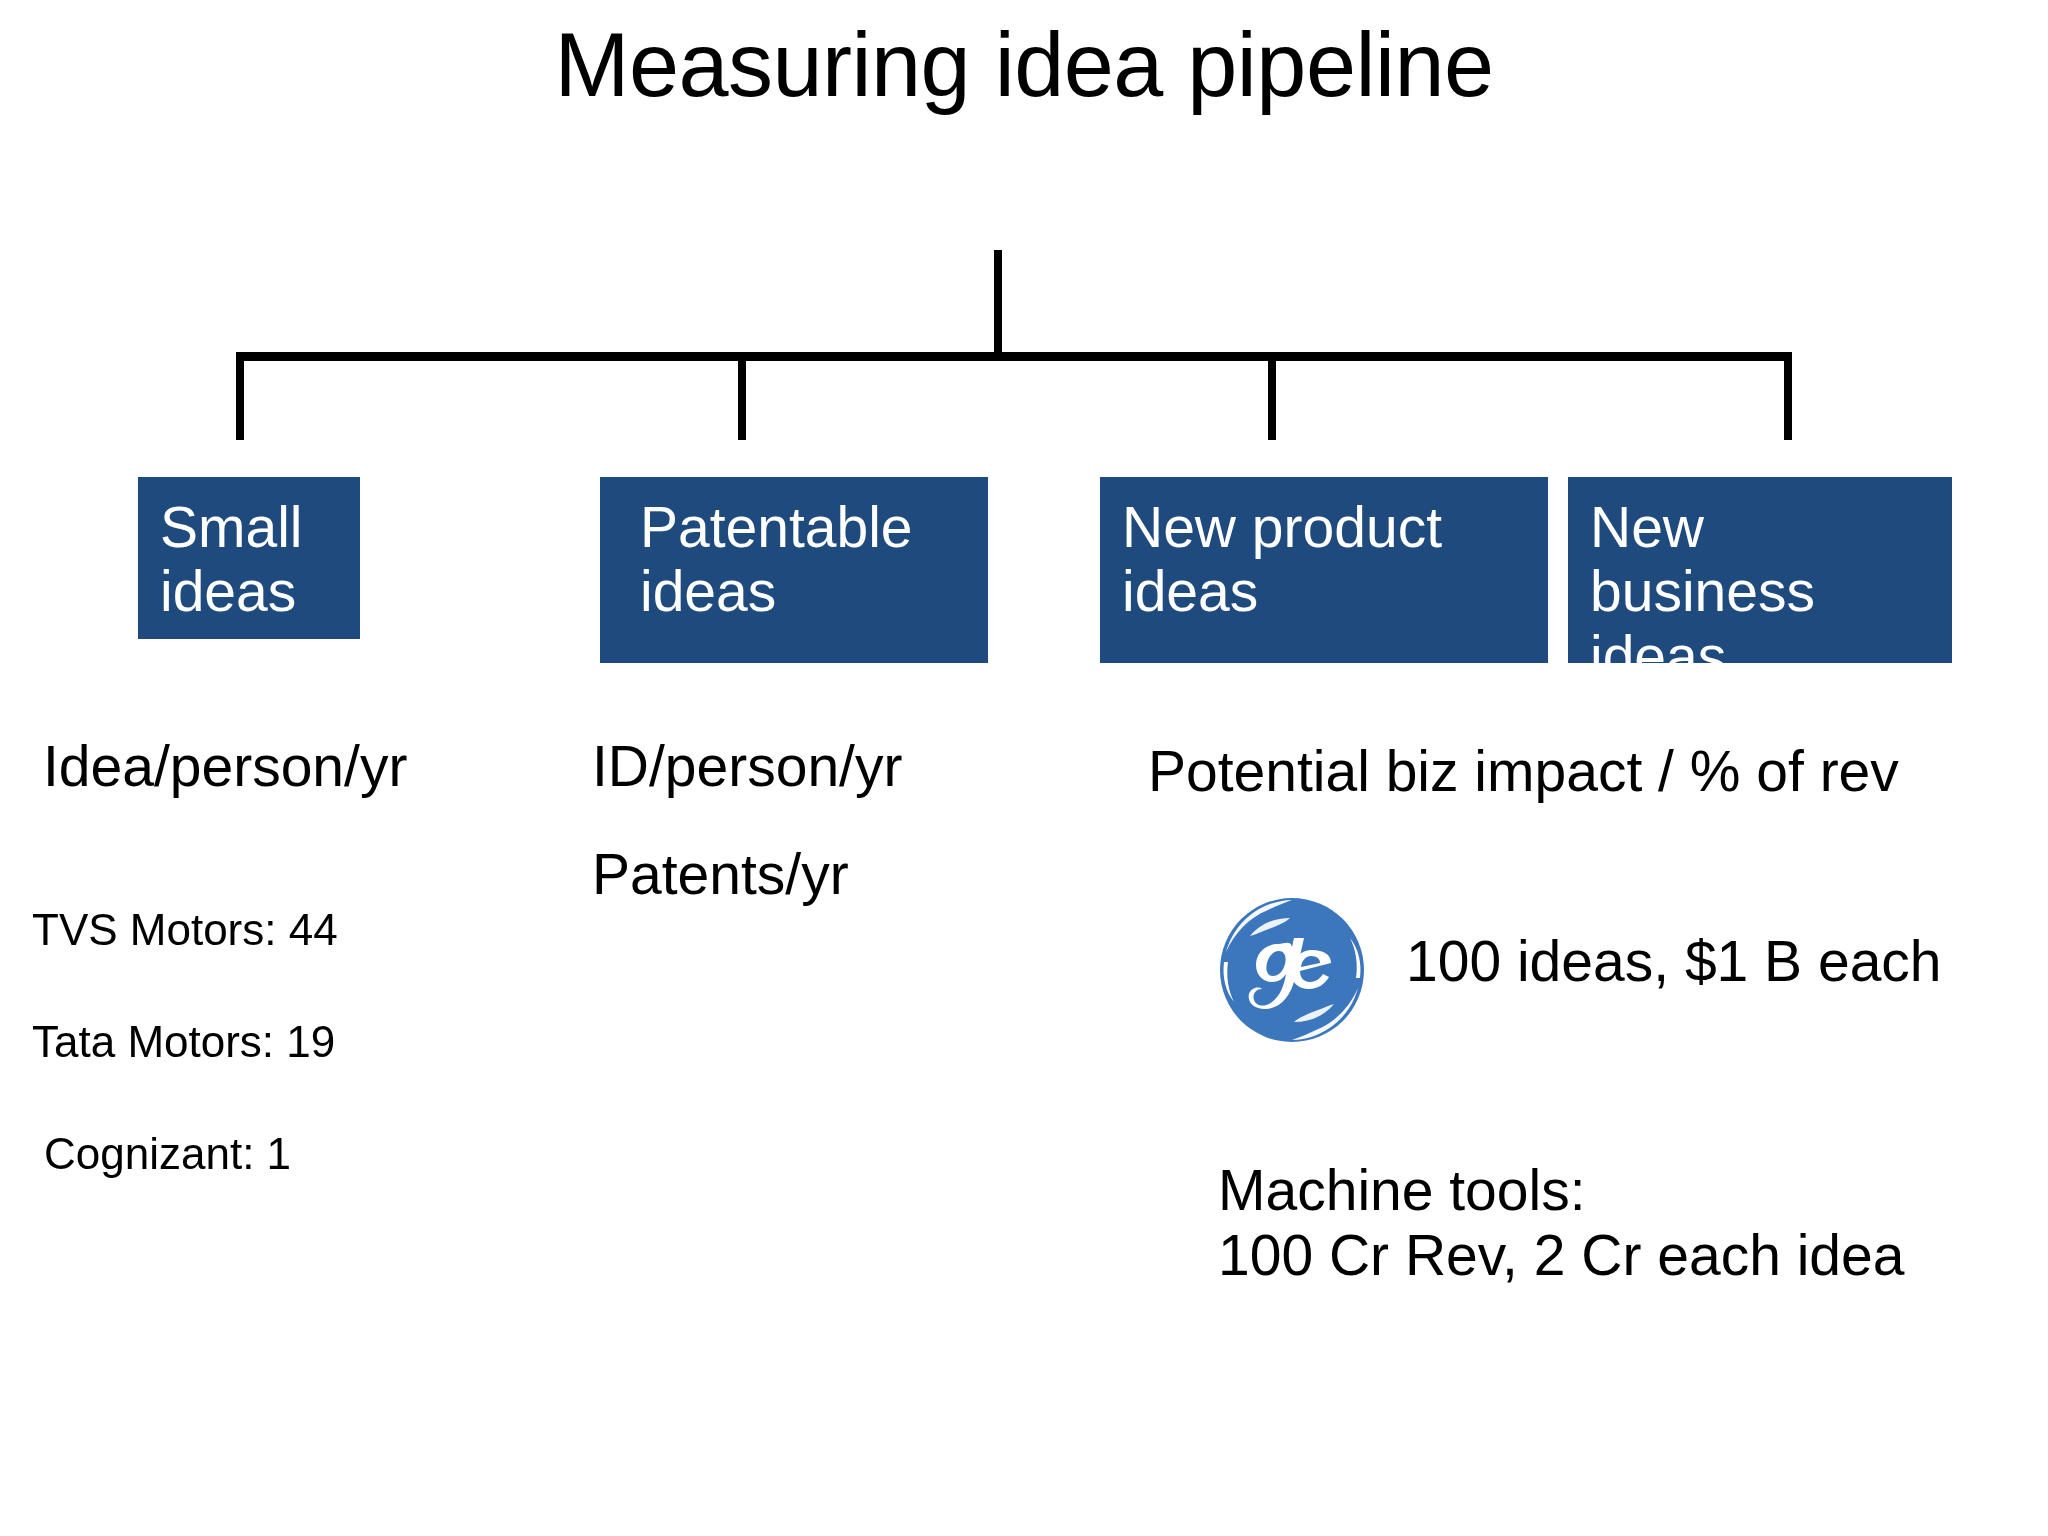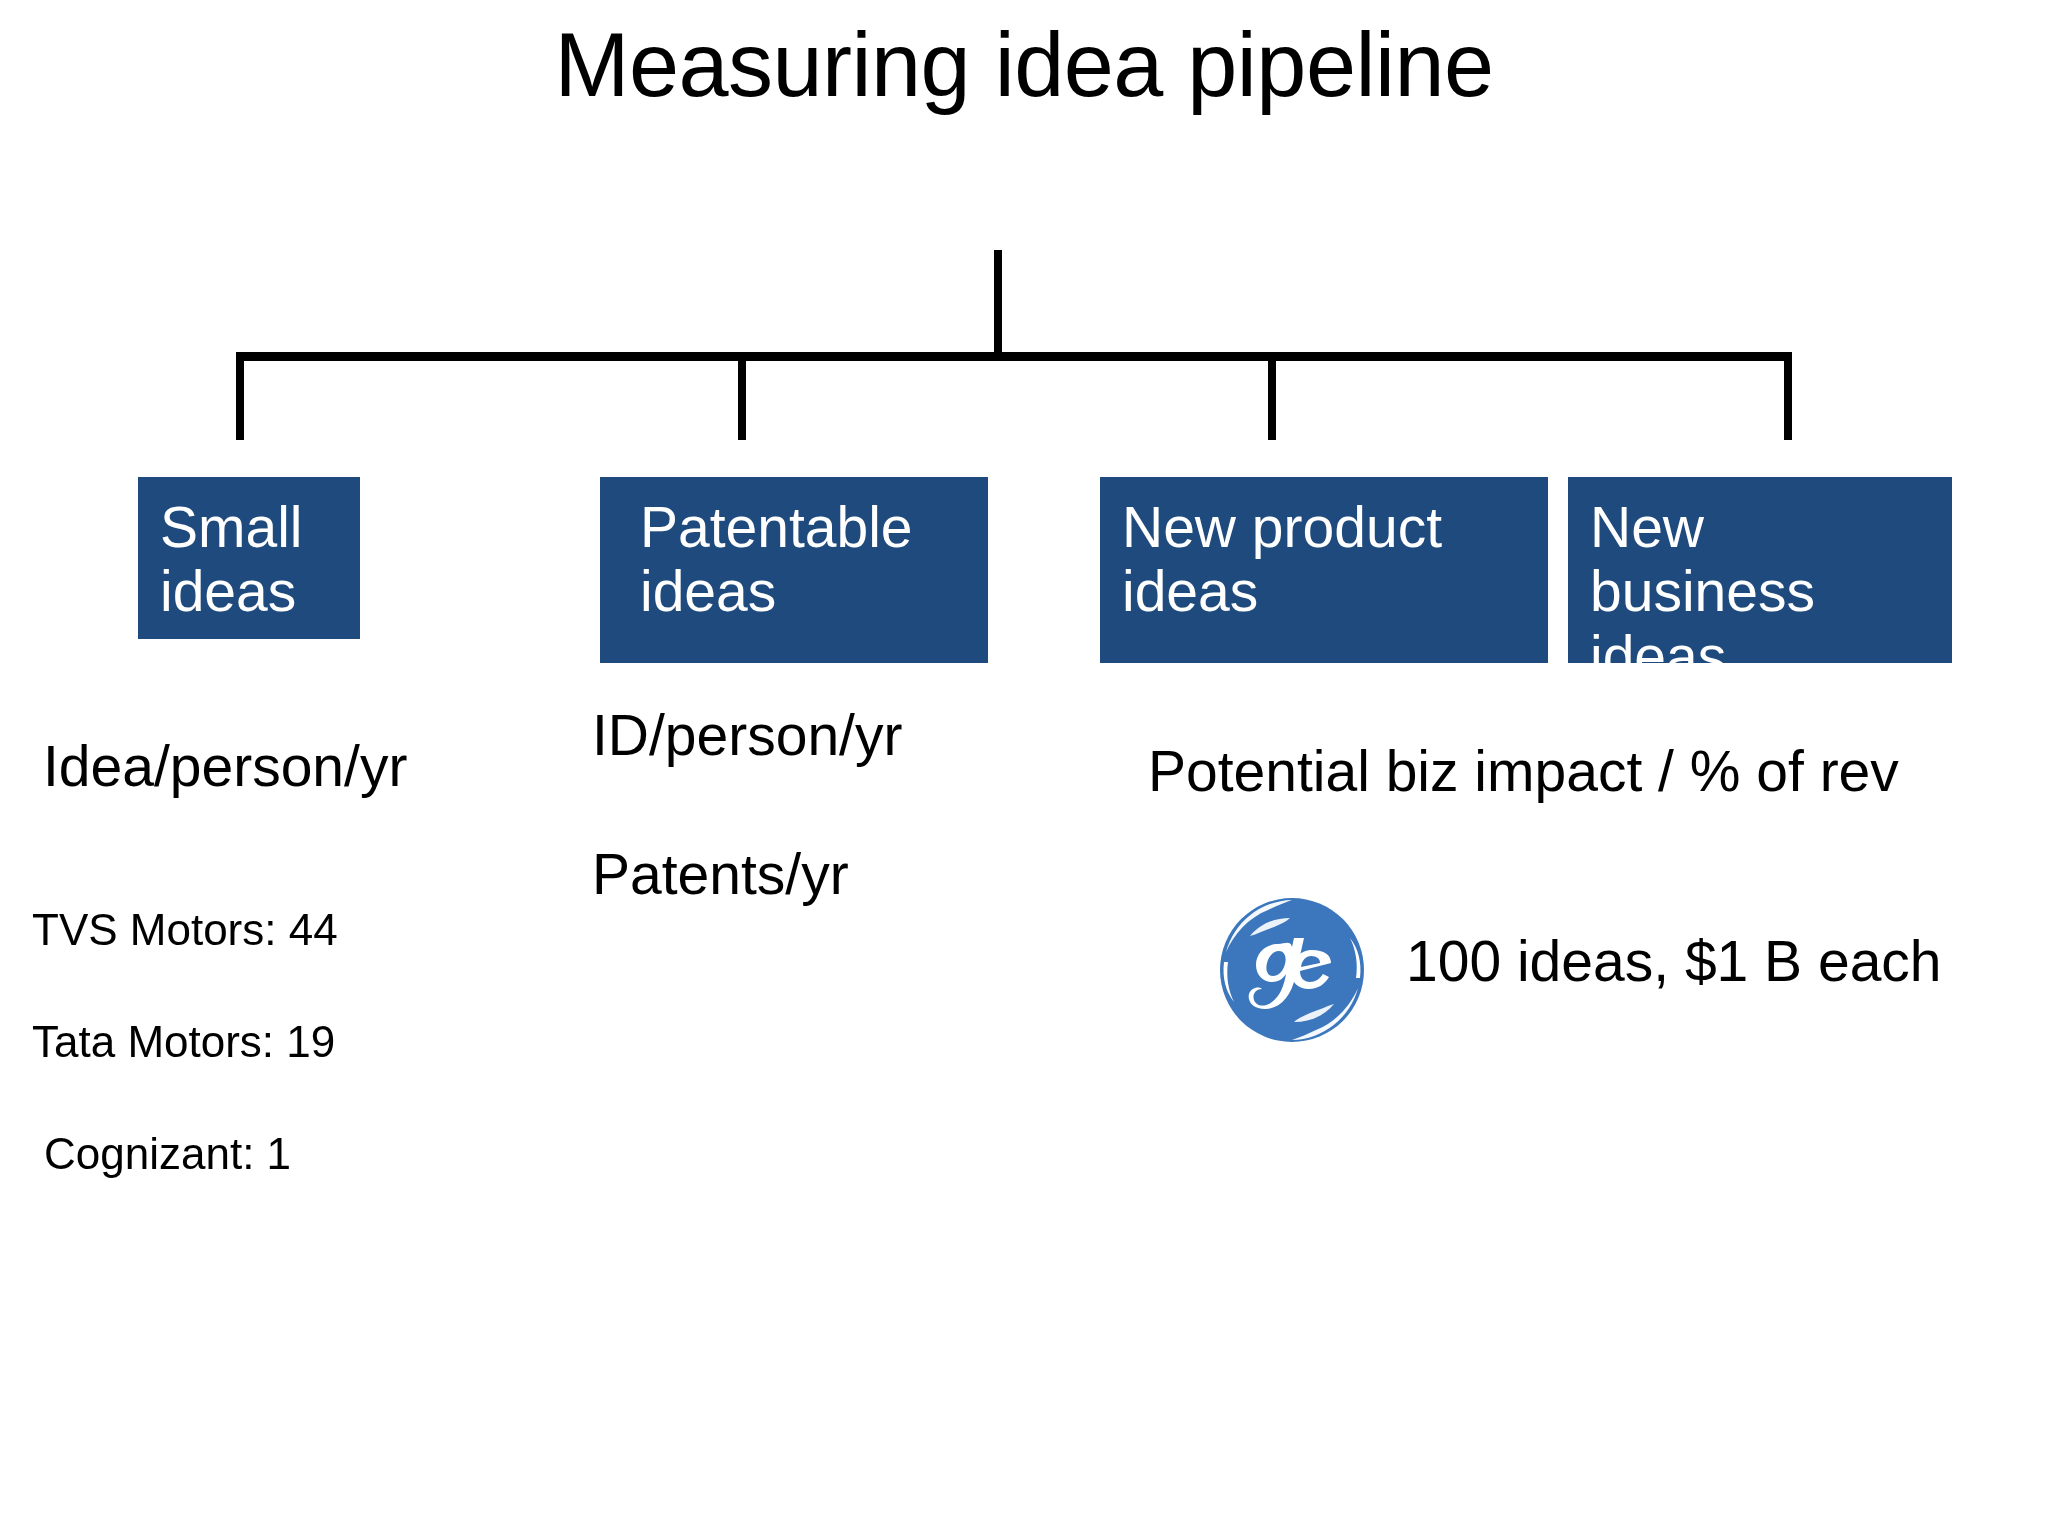--- a/index.html
+++ b/index.html
@@ -64,21 +64,21 @@
 
   
   .metric {
     position: absolute;
     font-size: 57px;
     line-height: 1.12;
     color: #000000;
     white-space: pre-line;
   }
   .m-left-1  { left: 43px;   top: 735px;  }
-  .m-mid-1   { left: 592px;  top: 704px;  }
+  .m-mid-1   { left: 592px;  top: 735px;  }
   .m-mid-2   { left: 592px;  top: 843px;  }
   .m-right-1 { left: 1148px; top: 740px;  }
 
   .stat {
     position: absolute;
     font-size: 44px;
     line-height: 1.12;
     color: #000000;
   }
   .stat-1 { left: 32px; top: 905px;  }
@@ -167,14 +167,16 @@
                C119 65 112 60 100 60 Z
                M99 66 C105 66 108 69 108 73 L89 77 C90 70 94 66 99 66 Z" fill="#FFFFFF"></path>
 
       <path d="M38 46 C48 34 62 28 78 28 C74 32 68 34 62 37 C53 40 45 44 38 46 Z" fill="#FFFFFF" opacity="0.9"></path>
       <path d="M122 114 C112 126 98 132 82 132 C86 128 92 126 98 123 C107 120 115 116 122 114 Z" fill="#FFFFFF" opacity="0.9"></path>
     </svg>
   </div>
 
   <div class="ge-caption">100 ideas, $1 B each</div>
 
+  <div class="machine-tools">Machine tools:
+100 Cr Rev, 2 Cr each idea</div>
 
 </div>
 
 </body></html>

